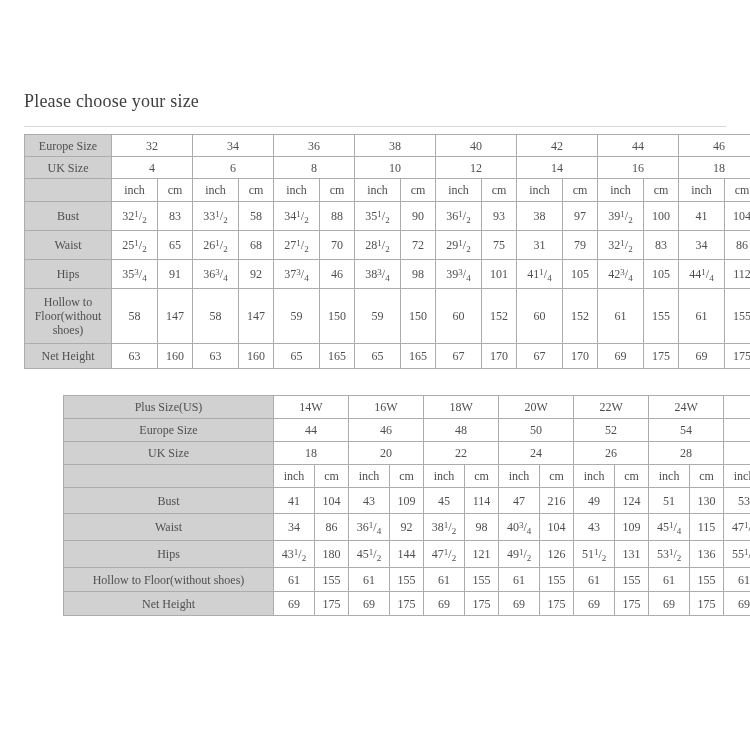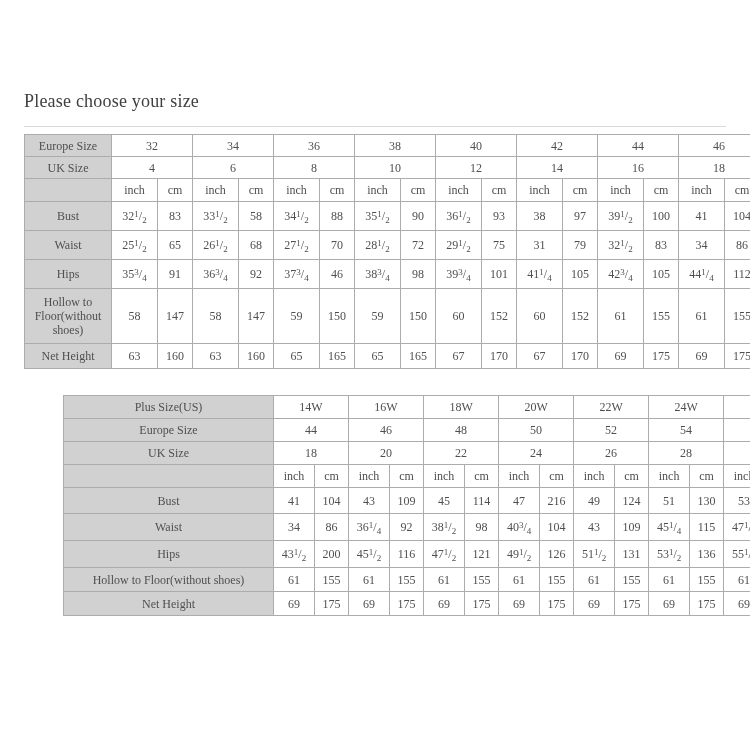--- a/index.html
+++ b/index.html
@@ -277,23 +277,23 @@
           <td>43</td>
           <td>109</td>
           <td>45<sup>1</sup>/<sub>4</sub></td>
           <td>115</td>
           <td>47<sup>1</sup>/<sub>2</sub></td>
           <td>121</td>
         </tr>
         <tr style="height:27px">
           <td class="g">Hips</td>
           <td>43<sup>1</sup>/<sub>2</sub></td>
-          <td>200</td>
+          <td>180</td>
           <td>45<sup>1</sup>/<sub>2</sub></td>
-          <td>116</td>
+          <td>144</td>
           <td>47<sup>1</sup>/<sub>2</sub></td>
           <td>121</td>
           <td>49<sup>1</sup>/<sub>2</sub></td>
           <td>126</td>
           <td>51<sup>1</sup>/<sub>2</sub></td>
           <td>131</td>
           <td>53<sup>1</sup>/<sub>2</sub></td>
           <td>136</td>
           <td>55<sup>1</sup>/<sub>2</sub></td>
           <td>141</td>

